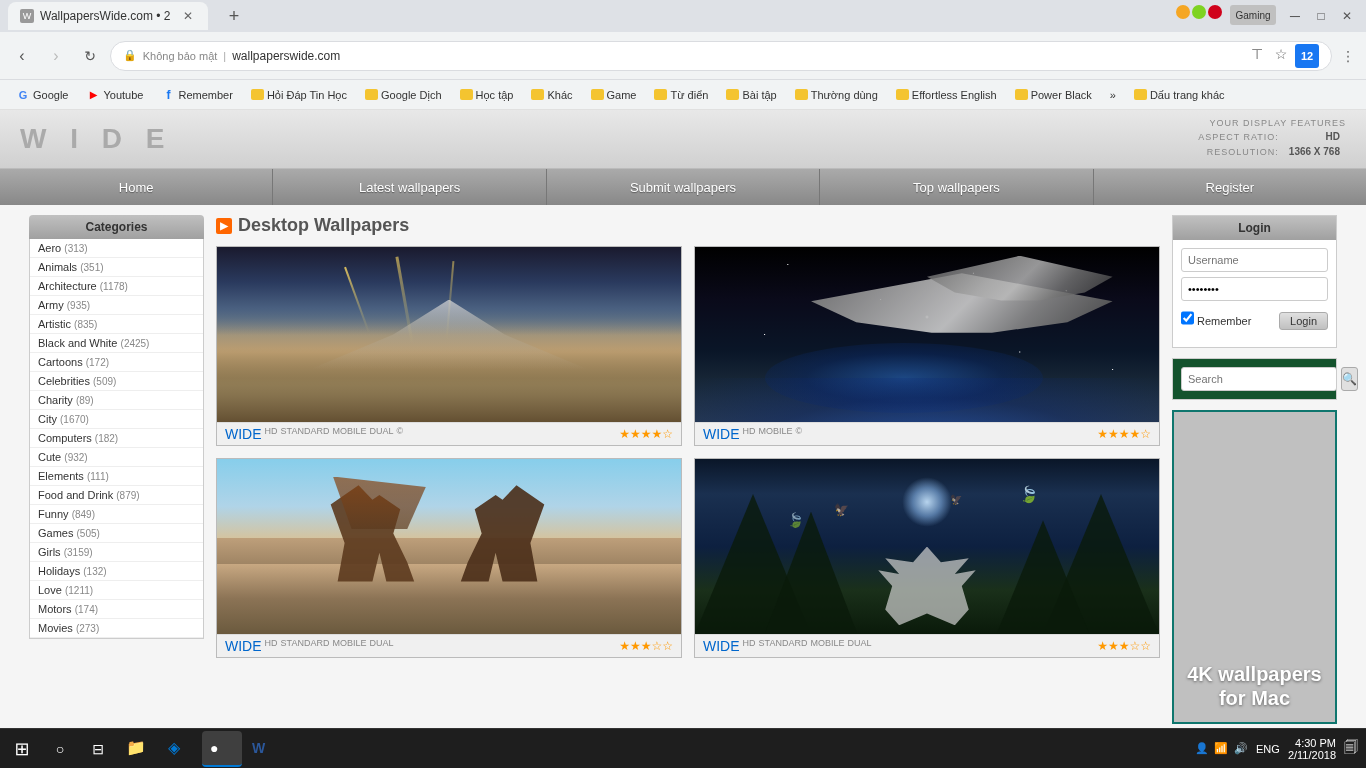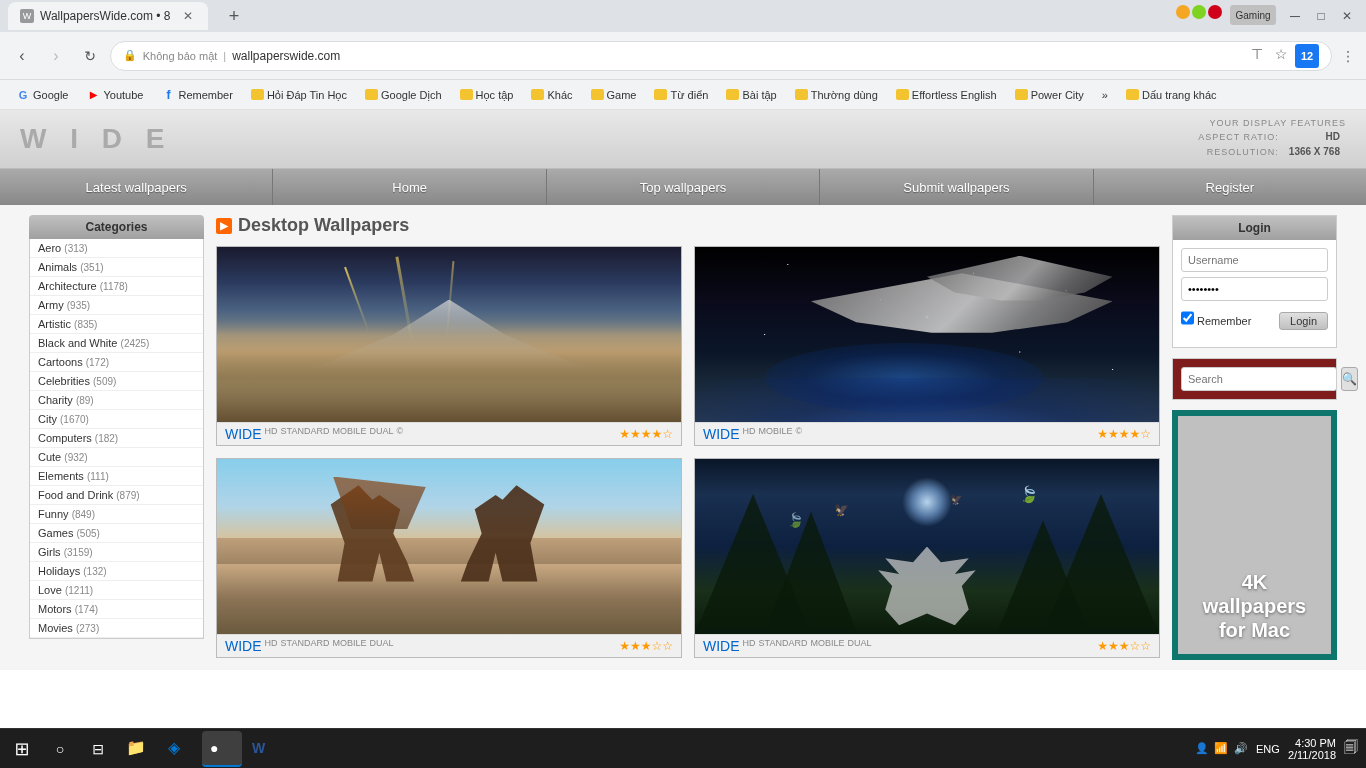--- a/index.html
+++ b/index.html
@@ -282,21 +282,21 @@
       background: linear-gradient(180deg, #e0e0e0 0%, #c0c0c0 100%);
       border: 1px solid #aaa;
       border-radius: 3px;
       padding: 2px 10px;
       font-size: 11px;
       cursor: pointer;
       color: #333;
     }
 
     .search-box {
-      background: #7f1d1d;
+      background: #14532d;
       border: 1px solid #ccc;
       margin-bottom: 10px;
       padding: 8px;
       display: flex;
       gap: 4px;
     }
     .search-input {
       flex: 1;
       height: 24px;
       border: 1px solid #ccc;
@@ -312,22 +312,22 @@
       border-radius: 3px;
       display: flex;
       align-items: center;
       justify-content: center;
       cursor: pointer;
       font-size: 12px;
     }
 
     .ad-box {
       background: #c0c0c0;
-      border: 6px solid #0f766e;
-      height: 250px;
+      border: 2px solid #0f766e;
+      height: 314px;
       display: flex;
       flex-direction: column;
       align-items: center;
       justify-content: flex-end;
       padding: 12px;
       text-align: center;
     }
     .ad-text {
       font-size: 20px;
       font-weight: bold;
@@ -404,21 +404,21 @@
     }
   </style>
 </head>
 <body>
 
 <div class="browser-frame">
 
   <div class="title-bar">
     <div class="tab">
       <div class="bm-icon" style="background:#999;width:14px;height:14px;border-radius:2px;display:flex;align-items:center;justify-content:center;font-size:9px;color:#fff;">W</div>
-      <span>WallpapersWide.com • 8</span>
+      <span>WallpapersWide.com • 2</span>
       <div class="tab-close">✕</div>
     </div>
     <div style="margin-left:8px;cursor:pointer;width:28px;height:28px;display:flex;align-items:center;justify-content:center;border-radius:50%;font-size:18px;color:#555;">+</div>
     <div class="title-bar-controls">
       <div style="display:flex;gap:2px;">
         <div style="width:14px;height:14px;background:#f5a623;border-radius:50%;cursor:pointer;"></div>
         <div style="width:14px;height:14px;background:#7ed321;border-radius:50%;cursor:pointer;"></div>
         <div style="width:14px;height:14px;background:#d0021b;border-radius:50%;cursor:pointer;"></div>
       </div>
       <div style="width:46px;height:20px;background:#c0c0c0;border-radius:3px;display:flex;align-items:center;justify-content:center;font-size:10px;color:#333;cursor:pointer;">Gaming</div>
@@ -494,21 +494,21 @@
     <div class="bookmark-item">
       <div class="bm-folder" style="width:13px;height:11px;background:#f4c430;"></div>
       <span>Thường dùng</span>
     </div>
     <div class="bookmark-item">
       <div class="bm-folder" style="width:13px;height:11px;background:#f4c430;"></div>
       <span>Effortless English</span>
     </div>
     <div class="bookmark-item">
       <div class="bm-folder" style="width:13px;height:11px;background:#f4c430;"></div>
-      <span>Power City</span>
+      <span>Power Black</span>
     </div>
     <div class="bookmark-item">
       <span>»</span>
     </div>
     <div class="bookmark-item">
       <div class="bm-folder" style="width:13px;height:11px;background:#f4c430;"></div>
       <span>Dấu trang khác</span>
     </div>
   </div>
 
@@ -530,24 +530,24 @@
             <tr>
               <td class="label">RESOLUTION:</td>
               <td class="value">1366 X 768</td>
             </tr>
           </tbody>
             </table>
         </div>
       </div>
 
       <div class="site-nav">
+        <div class="nav-item">Home</div>
         <div class="nav-item">Latest wallpapers</div>
-        <div class="nav-item">Home</div>
+        <div class="nav-item">Submit wallpapers</div>
         <div class="nav-item">Top wallpapers</div>
-        <div class="nav-item">Submit wallpapers</div>
         <div class="nav-item">Register</div>
       </div>
 
       <div class="main-layout">
 
         <div class="sidebar">
           <div class="sidebar-title">Categories</div>
           <div class="sidebar-list">
             <a><span>Aero </span><span class="count">(313)</span></a>
             <a><span>Animals </span><span class="count">(351)</span></a>

